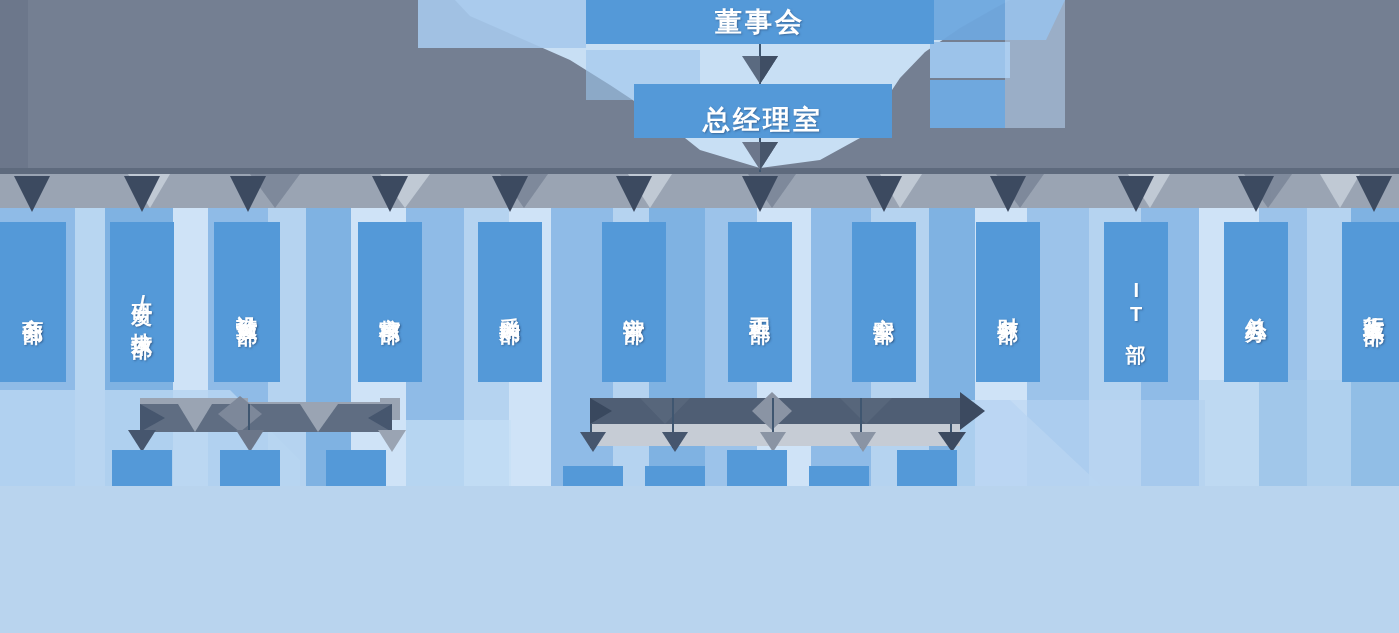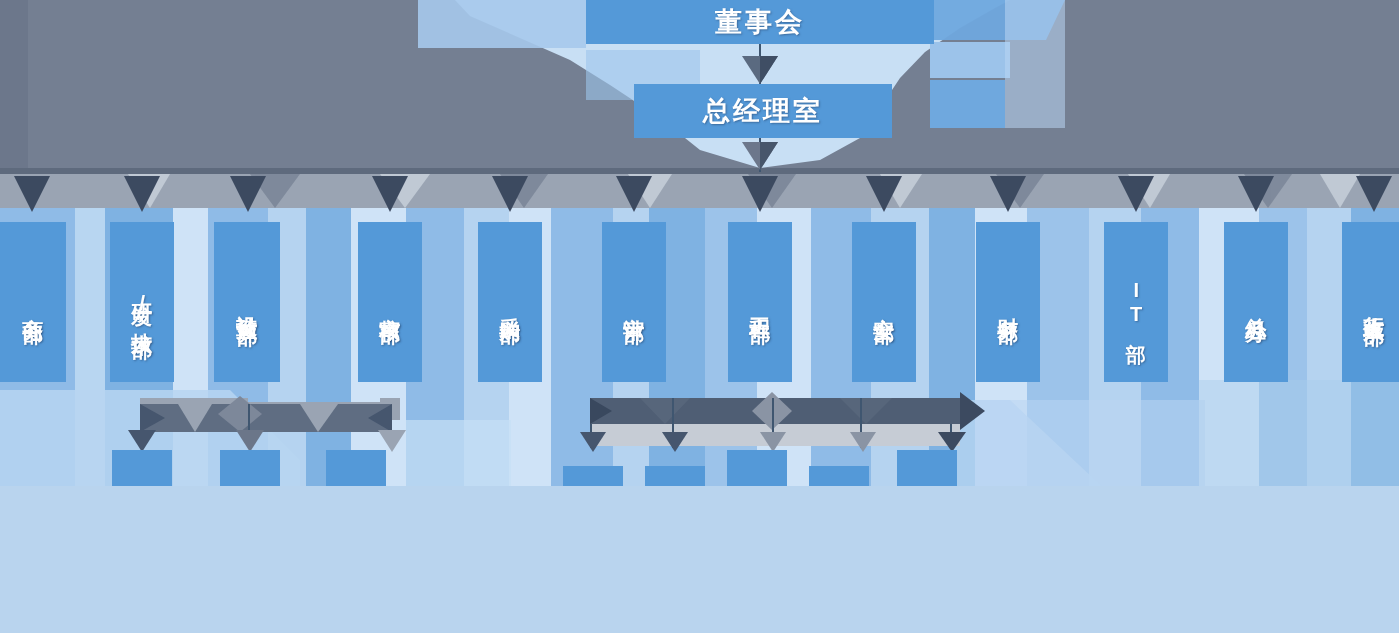--- a/index.html
+++ b/index.html
@@ -174,21 +174,21 @@
 
     <rect x="759" y="138" width="2" height="34" fill="#3f5670"></rect>
     <polygon points="742,142 778,142 760,170" fill="#6c778b"></polygon>
     <polygon points="760,142 778,142 760,170" fill="#47566b"></polygon>
   </svg>
 
   <div class="node top" style="left:586px;top:0px;width:348px;height:44px;">
     <span>董事会</span>
   </div>
 
-  <div class="node top" style="left:634px;top:84px;width:258px;height:54px;">
+  <div class="node top" style="left:634px;top:84px;width:258px;height:54px;align-items:flex-end;">
     <span>总经理室</span>
   </div>
 
   <div class="node vert" style="left:0px;top:222px;width:66px;height:160px;">
     <span>商务部</span>
   </div>
 
   <div class="node vert" style="left:110px;top:222px;width:64px;height:160px;">
     <span>研发/技术部</span>
   </div>

